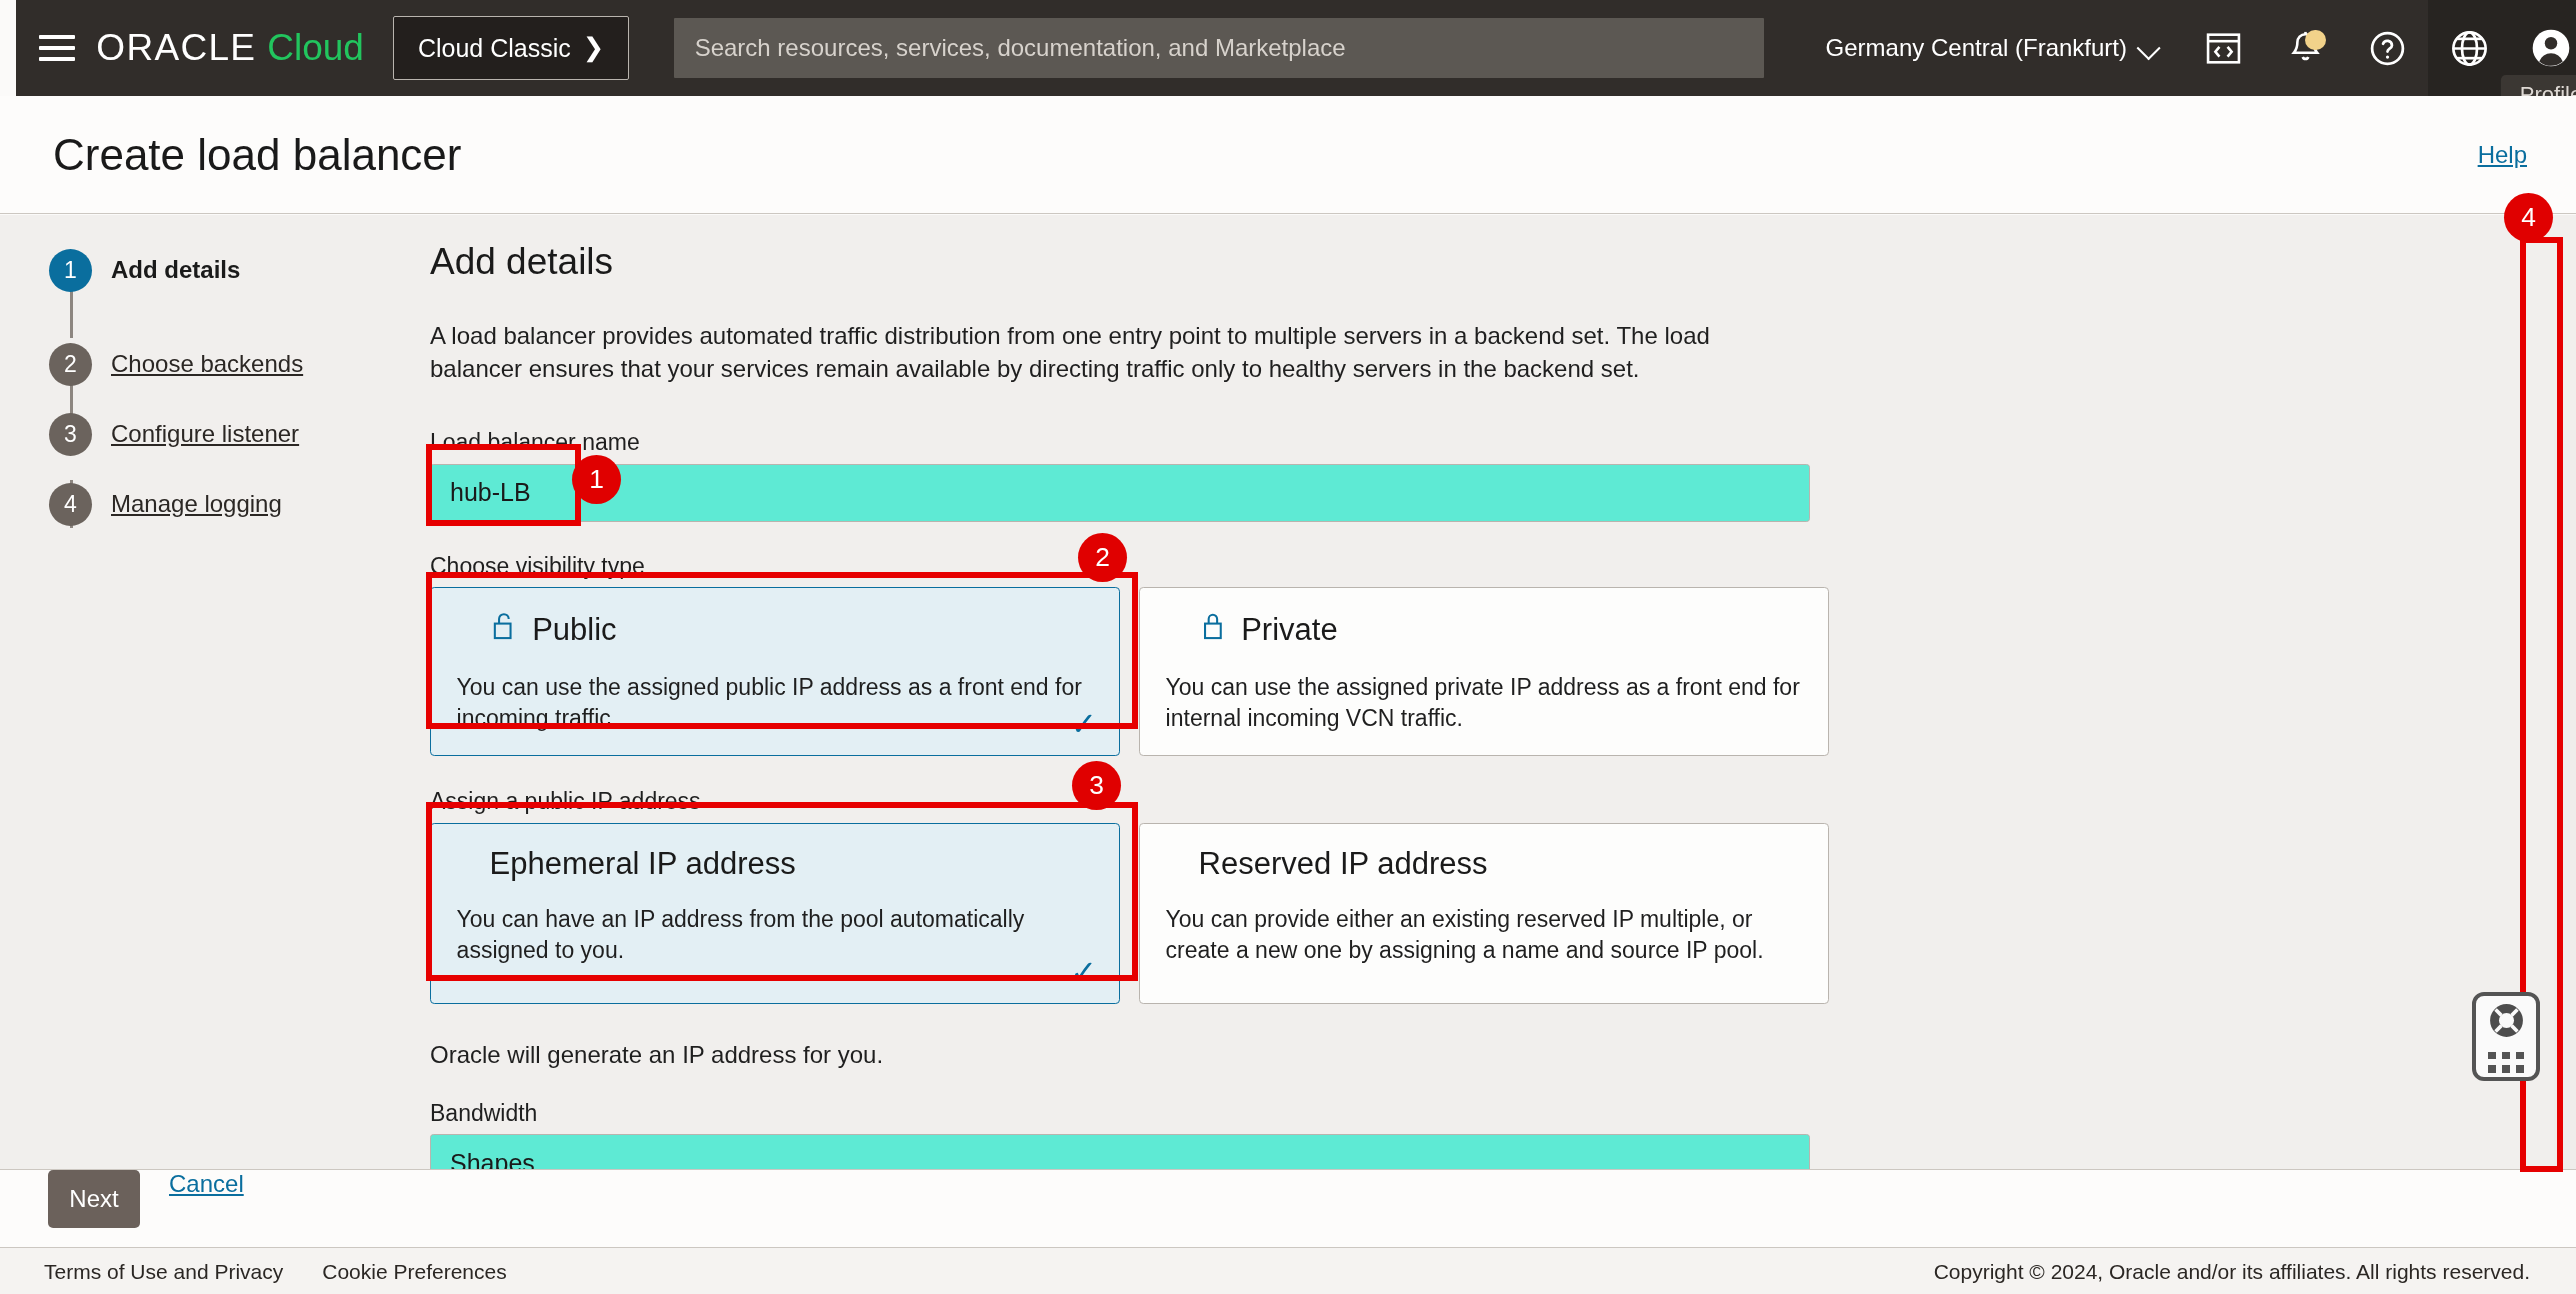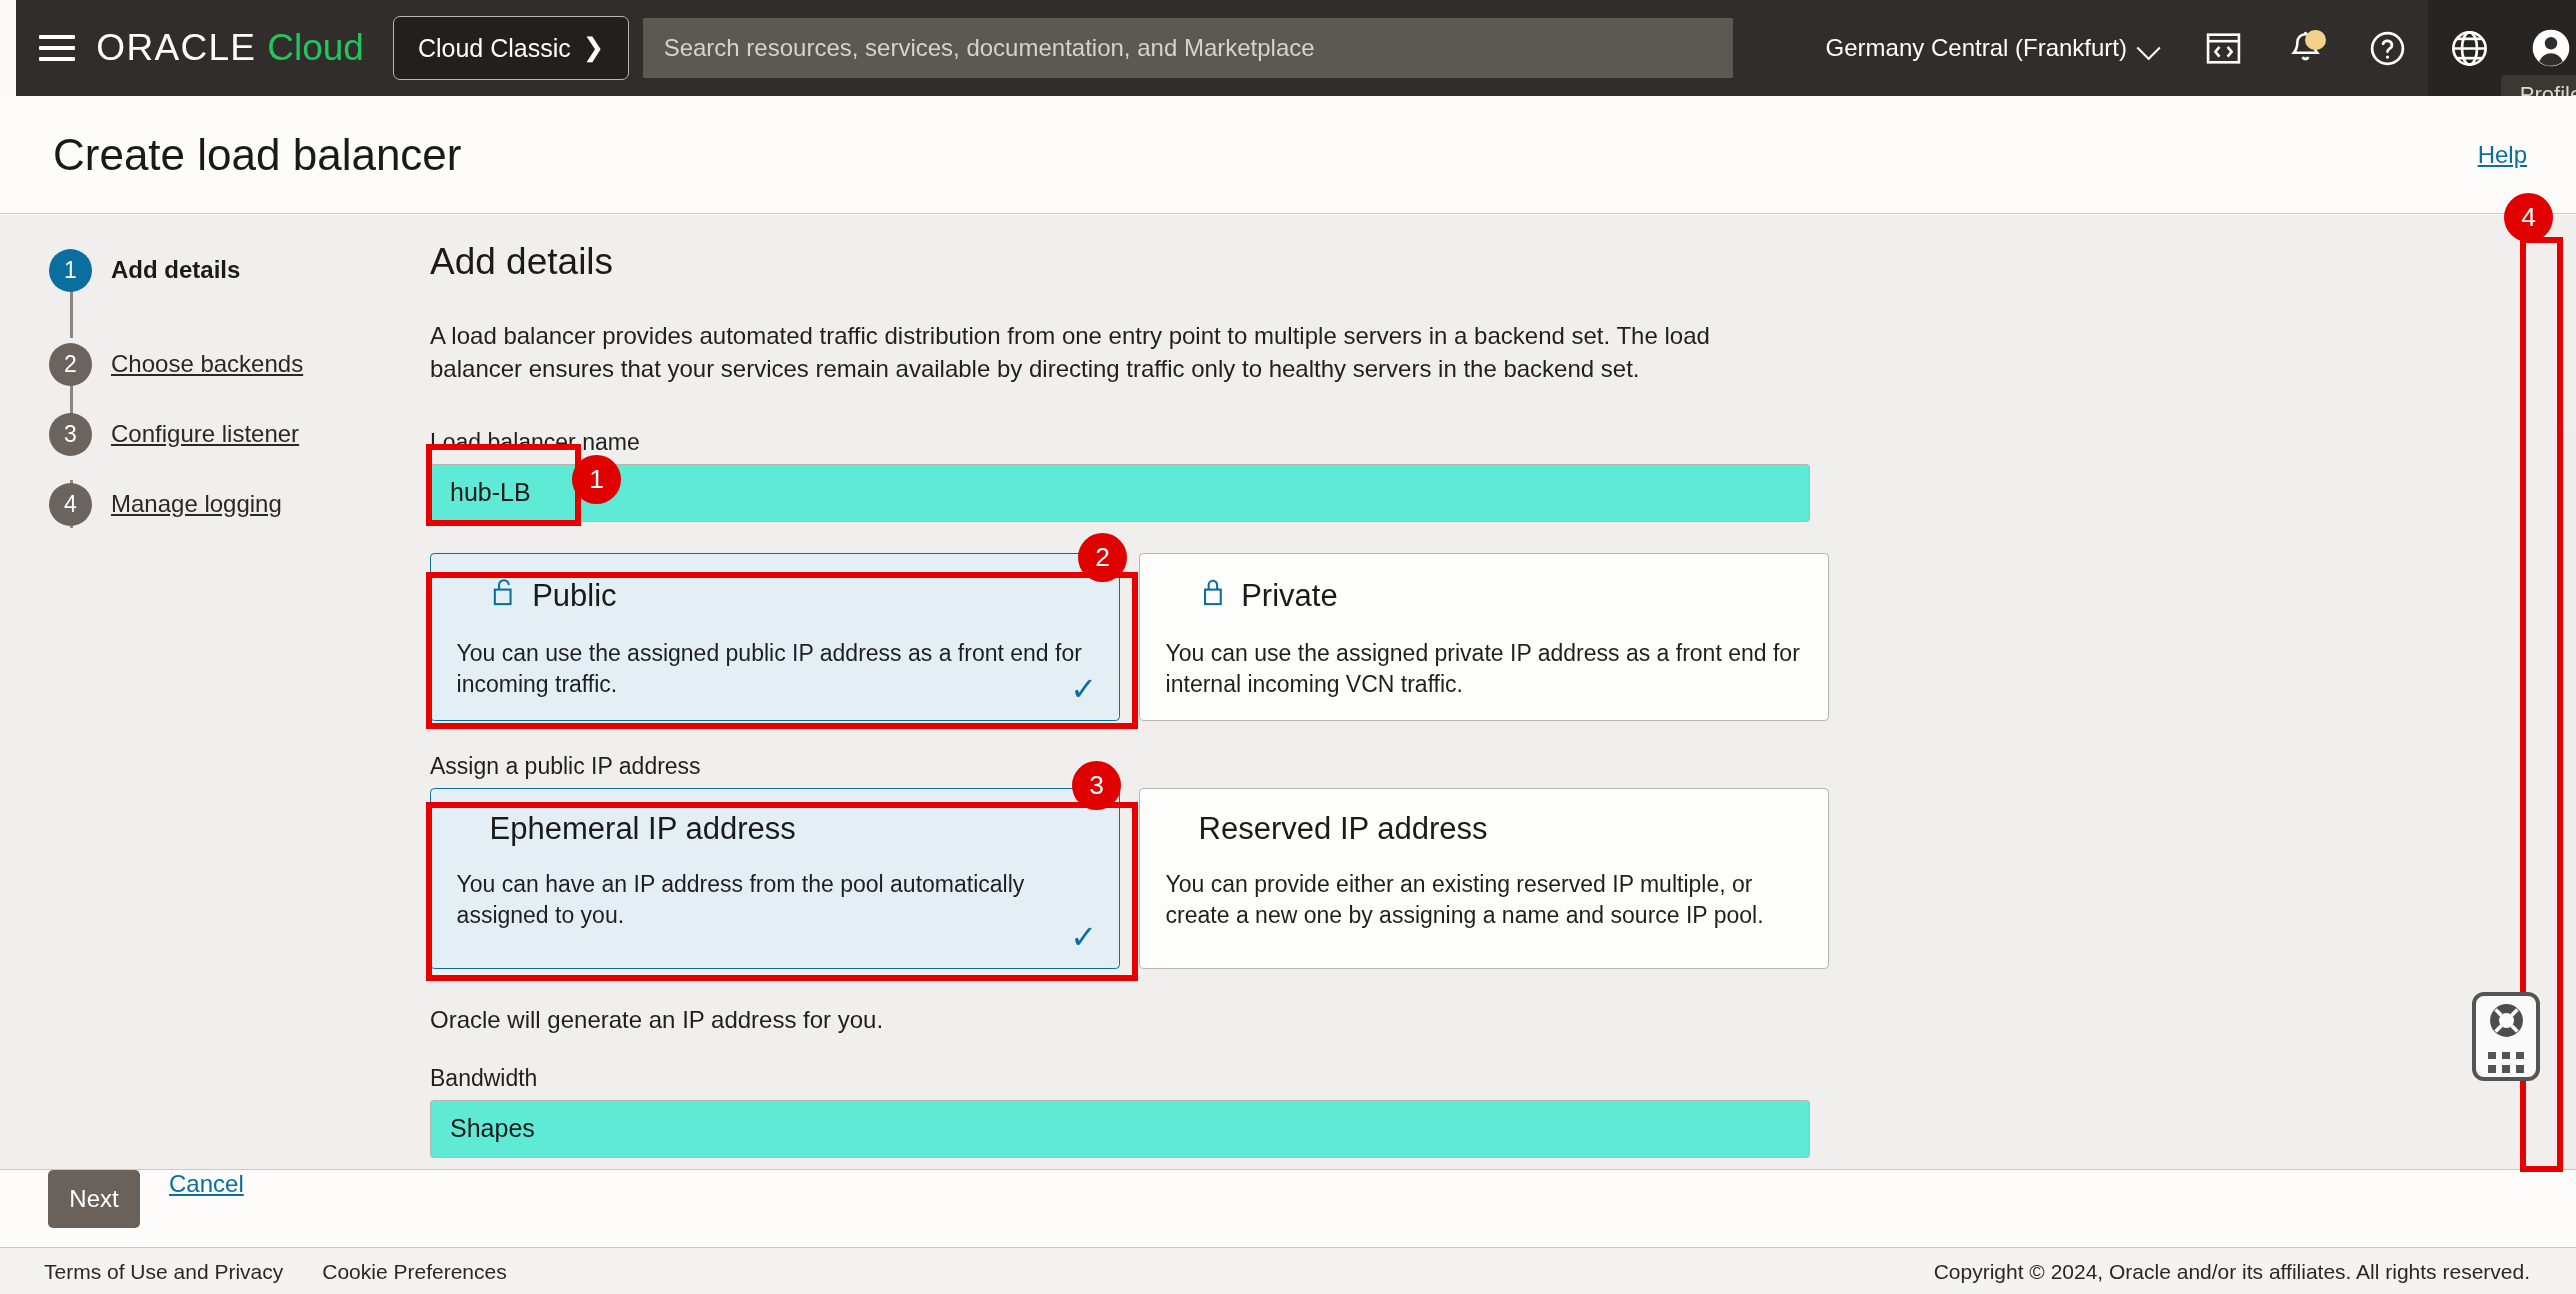--- a/index.html
+++ b/index.html
@@ -31,24 +31,24 @@
   }
   .oracle-word {
     font-size: 37px; letter-spacing: 1.3px; color: #fff;
     font-weight: 400; font-stretch: condensed;
     font-family: "Liberation Sans", sans-serif;
   }
   .cloud-word { font-size: 37px; color: #22c55e; font-weight: 300; }
 
   .cloud-classic-btn {
     height: 64px; padding: 0 24px;
-    border: 1.7px solid #b9b4ae; border-radius: 7px;
+    border: 1.7px solid #b9b4ae; border-radius: 2px;
     background: #231f1d; color: #fff; font-size: 25px;
     display: flex; align-items: center; gap: 12px;
-    cursor: pointer; margin-right: 14px;
+    cursor: pointer; margin-right: 45px;
   }
   .chev-right { font-size: 25.6px; line-height: 1; }
 
   .search-box {
     flex: 0 0 1090px; height: 60px;
     background: #5c5853; border: none; border-radius: 1px;
     color: #ece9e6; font-size: 24px; padding: 0 20.4px;
     font-family: "Liberation Sans", sans-serif;
   }
   .search-box::placeholder { color: #d7d2cc; }
@@ -337,20 +337,21 @@
     <div class="main-col">
       <div class="sec-title">Add details</div>
       <div class="sec-desc">A load balancer provides automated traffic distribution from one entry point to multiple servers in a backend set. The load balancer ensures that your services remain available by directing traffic only to healthy servers in the backend set.</div>
 
       <div style="margin-top:44px;">
         <div class="field-label">Load balancer name</div>
         <input class="text-input" value="hub-LB" style="">
       </div>
 
       <div style="margin-top:31px;">
+        <div class="field-label">Choose visibility type</div>
         <div class="card-row">
 
           <div class="card selected h-vis">
             <div class="card-title">
               <span>
                 <svg width="29" height="32" viewBox="0 0 24 26" fill="none" stroke="#0a6e9e" stroke-width="1.7">
                   <rect x="4" y="11" width="13" height="12"></rect>
                   <path d="M7.5 11V7.2a4 4 0 0 1 8 0"></path>
                 </svg>
               </span>

